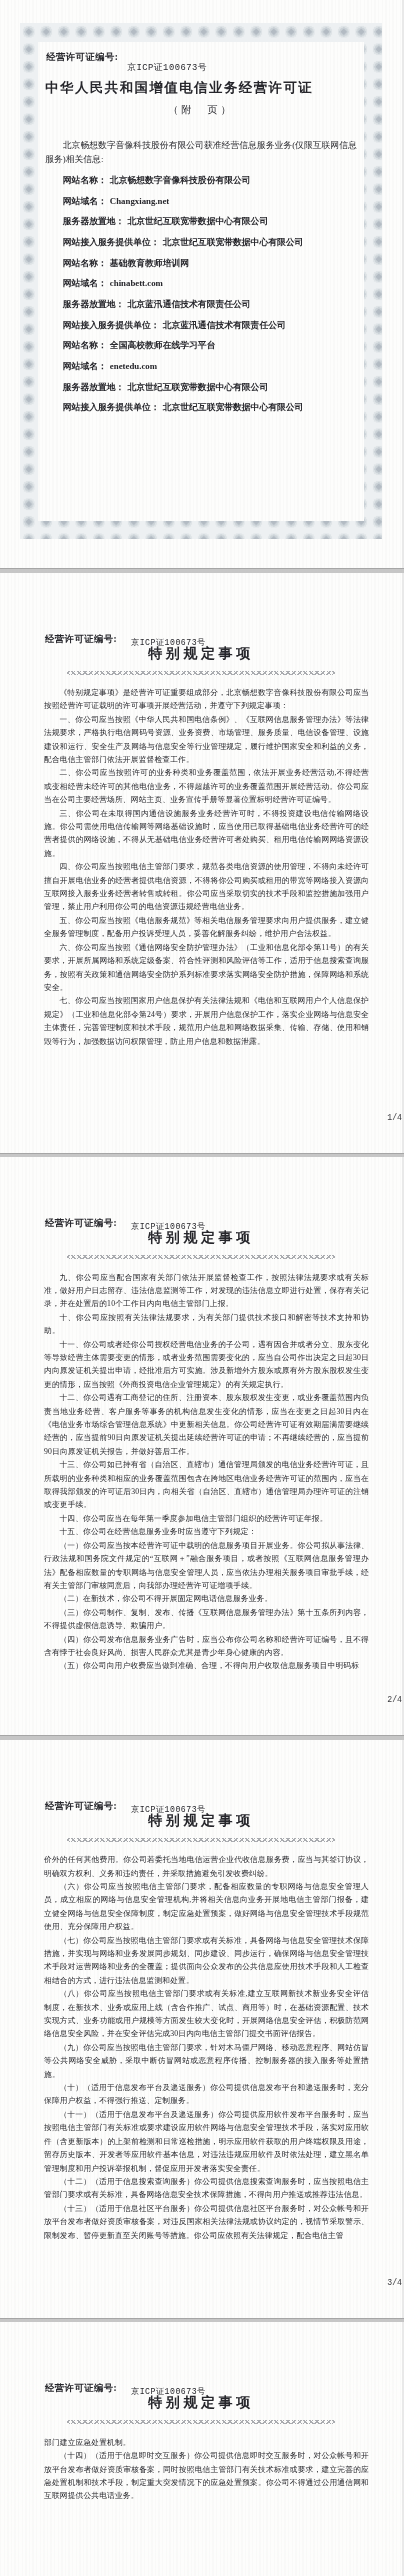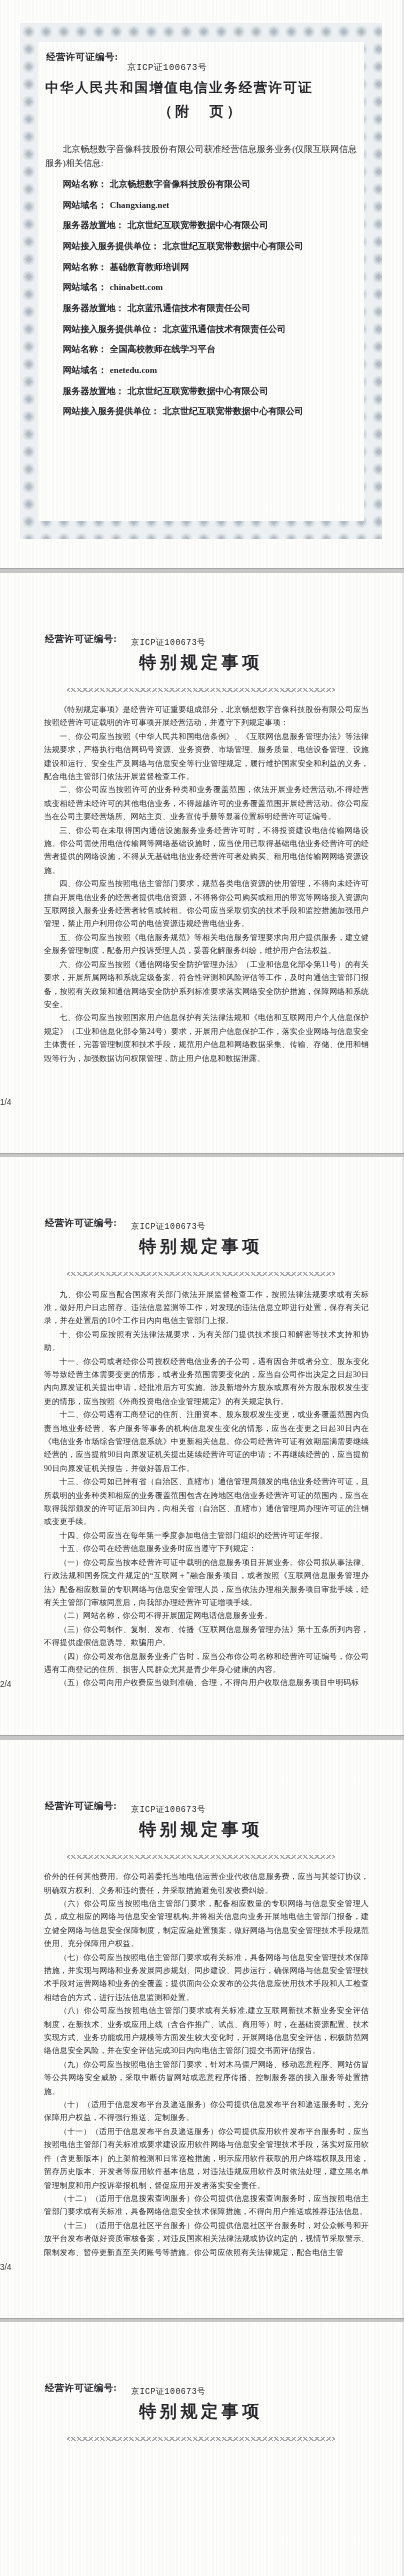--- a/index.html
+++ b/index.html
@@ -13,38 +13,38 @@
   .frame{position:absolute;left:19.6px;top:23px;right:19.6px;bottom:29px;
          background:radial-gradient(circle at 50% 50%, #b3bbc3 0 2.6px, #ccd3d8 2.6px 4.6px, #dfe4e7 4.6px 6.2px, #edf0f2 6.2px 9.3px);
          background-size:17.5px 17.5px;}
   .frame-inner{position:absolute;inset:18.5px;background:#fdfdfc;
          background-image:repeating-linear-gradient(90deg,rgba(0,0,0,.016) 0 1.5px,transparent 1.5px 3.6px);}
   .cover-content{position:absolute;left:38px;top:41px;right:38px;bottom:41px;padding:9.3px 7.2px 0;}
   .lic-row{position:relative;height:27px;}
   .lic-label{position:absolute;left:1px;top:1px;font-size:9.3px;font-weight:bold;letter-spacing:0.5px;}
   .lic-value{position:absolute;left:82px;top:11.3px;font-size:8.8px;font-family:"Liberation Mono",monospace;letter-spacing:0.5px;}
   .cover h1{margin:2.1px 0 0;text-align:left;font-size:13.4px;letter-spacing:1.5px;font-weight:bold;}
-  .cover h2{margin:5.2px 0 0;text-align:center;font-size:14px;letter-spacing:3.1px;font-weight:bold;}
+  .cover h2{margin:5.2px 0 0;text-align:center;font-size:10px;letter-spacing:3.1px;font-weight:normal;}
   .intro{margin:21.6px 0 0;font-size:8.8px;line-height:14px;text-indent:2em;text-align:justify;}
   .entry{margin:6.7px 0 0;font-size:8.8px;line-height:14px;text-indent:2em;text-align:justify;font-weight:bold;}
   .entry .e-label{margin-right:3.1px;}
 
   
   .prov .hdr{position:absolute;left:45px;top:60px;width:330px;height:24px;}
   .prov .hdr-label{position:absolute;left:0;top:0;font-size:9.3px;font-weight:bold;letter-spacing:0.5px;}
   .prov .hdr-value{position:absolute;left:86px;top:4.1px;font-size:8.2px;font-family:"Liberation Mono",monospace;letter-spacing:0.5px;}
-  .prov .ptitle{margin:14px;padding-top:64px;text-align:center;font-size:17px;font-weight:bold;letter-spacing:3.6px;}
+  .prov .ptitle{margin:8px;padding-top:64px;text-align:center;font-size:14px;font-weight:bold;letter-spacing:3.6px;}
   .zigzag{width:268px;height:4.1px;margin:4.1px auto 0;opacity:.75;
           background-image:repeating-linear-gradient(45deg,transparent 0 1.5px,#8f9297 1.5px 2.6px,transparent 2.6px 4.1px),
                            repeating-linear-gradient(-45deg,transparent 0 1.5px,#8f9297 1.5px 2.6px,transparent 2.6px 4.1px);}
   .pbody{margin:11.3px 33px 0 44px;}
   .pbody p{margin:0;font-size:7.7px;line-height:13.4px;letter-spacing:0.2px;text-indent:2em;text-align:justify;}
   .pbody p.cont{text-indent:0;}
-  .pageno{position:absolute;bottom:46px;left:0;width:100%;text-align:left;font-size:8.2px;
-          font-family:Liberation Sans, sans-serif;color:#3a3a3e;}
+  .pageno{position:absolute;bottom:31px;left:0;width:100%;text-align:right;font-size:8.2px;
+          font-family:Liberation Mono, monospace;color:#3a3a3e;}
   .p2{height:580px;} .p3{height:578px;} .p4{height:578px;}
   .p5{height:552px;}
 </style>
 </head>
 <body>
 
 <div class="doc">
 
   <section class="page cover">
     <div class="frame">
@@ -97,21 +97,21 @@
     <h1 class="ptitle">特别规定事项</h1>
     <div class="zigzag"></div>
     <div class="pbody">
 
     <p>《特别规定事项》是经营许可证重要组成部分，北京畅想数字音像科技股份有限公司应当按照经营许可证载明的许可事项开展经营活动，并遵守下列规定事项：</p>
         <p>一、你公司应当按照《中华人民共和国电信条例》、《互联网信息服务管理办法》等法律法规要求，严格执行电信网码号资源、业务资费、市场管理、服务质量、电信设备管理、设施建设和运行、安全生产及网络与信息安全等行业管理规定，履行维护国家安全和利益的义务，配合电信主管部门依法开展监督检查工作。</p>
         <p>二、你公司应当按照许可的业务种类和业务覆盖范围，依法开展业务经营活动,不得经营或变相经营未经许可的其他电信业务，不得超越许可的业务覆盖范围开展经营活动。你公司应当在公司主要经营场所、网站主页、业务宣传手册等显著位置标明经营许可证编号。</p>
         <p>三、你公司在未取得国内通信设施服务业务经营许可时，不得投资建设电信传输网络设施。你公司需使用电信传输网等网络基础设施时，应当使用已取得基础电信业务经营许可的经营者提供的网络设施，不得从无基础电信业务经营许可者处购买、租用电信传输网网络资源设施。</p>
         <p>四、你公司应当按照电信主管部门要求，规范各类电信资源的使用管理，不得向未经许可擅自开展电信业务的经营者提供电信资源，不得将你公司购买或租用的带宽等网络接入资源向互联网接入服务业务经营者转售或转租。你公司应当采取切实的技术手段和监控措施加强用户管理，禁止用户利用你公司的电信资源违规经营电信业务。</p>
         <p>五、你公司应当按照《电信服务规范》等相关电信服务管理要求向用户提供服务，建立健全服务管理制度，配备用户投诉受理人员，妥善化解服务纠纷，维护用户合法权益。</p>
-        <p>六、你公司应当按照《通信网络安全防护管理办法》（工业和信息化部令第11号）的有关要求，开展所属网络和系统定级备案、符合性评测和风险评估等工作，及时向通信主管部门报备，按照有关政策和通信网络安全防护系列标准要求落实网络安全防护措施，保障网络和系统安全。</p>
+        <p>六、你公司应当按照《通信网络安全防护管理办法》（工业和信息化部令第11号）的有关要求，开展所属网络和系统定级备案、符合性评测和风险评估等工作，适用于信息搜索查询服务，按照有关政策和通信网络安全防护系列标准要求落实网络安全防护措施，保障网络和系统安全。</p>
         <p>七、你公司应当按照国家用户信息保护有关法律法规和《电信和互联网用户个人信息保护规定》（工业和信息化部令第24号）要求，开展用户信息保护工作，落实企业网络与信息安全主体责任，完善管理制度和技术手段，规范用户信息和网络数据采集、传输、存储、使用和销毁等行为，加强数据访问权限管理，防止用户信息和数据泄露。</p>
       </div>
     <div class="pageno">1/4</div>
   </section>
 
   <div class="sep"></div>
 
   <section class="page prov p3">
     <div class="hdr">
       <span class="hdr-label">经营许可证编号:</span>
@@ -122,23 +122,23 @@
     <div class="pbody">
 
     <p>九、你公司应当配合国家有关部门依法开展监督检查工作，按照法律法规要求或有关标准，做好用户日志留存、违法信息监测等工作，对发现的违法信息立即进行处置，保存有关记录，并在处置后的10个工作日内向电信主管部门上报。</p>
         <p>十、你公司应按照有关法律法规要求，为有关部门提供技术接口和解密等技术支持和协助。</p>
         <p>十一、你公司或者经你公司授权经营电信业务的子公司，遇有因合并或者分立、股东变化等导致经营主体需要变更的情形，或者业务范围需要变化的，应当自公司作出决定之日起30日内向原发证机关提出申请，经批准后方可实施。涉及新增外方股东或原有外方股东股权发生变更的情形，应当按照《外商投资电信企业管理规定》的有关规定执行。</p>
         <p>十二、你公司遇有工商登记的住所、注册资本、股东股权发生变更，或业务覆盖范围内负责当地业务经营、客户服务等事务的机构信息发生变化的情形，应当在变更之日起30日内在《电信业务市场综合管理信息系统》中更新相关信息。你公司经营许可证有效期届满需要继续经营的，应当提前90日向原发证机关提出延续经营许可证的申请；不再继续经营的，应当提前90日向原发证机关报告，并做好善后工作。</p>
         <p>十三、你公司如已持有省（自治区、直辖市）通信管理局颁发的电信业务经营许可证，且所载明的业务种类和相应的业务覆盖范围包含在跨地区电信业务经营许可证的范围内，应当在取得我部颁发的许可证后30日内，向相关省（自治区、直辖市）通信管理局办理许可证的注销或变更手续。</p>
         <p>十四、你公司应当在每年第一季度参加电信主管部门组织的经营许可证年报。</p>
         <p>十五、你公司在经营信息服务业务时应当遵守下列规定：</p>
         <p>（一）你公司应当按本经营许可证中载明的信息服务项目开展业务。你公司拟从事法律、行政法规和国务院文件规定的“互联网＋”融合服务项目，或者按照《互联网信息服务管理办法》配备相应数量的专职网络与信息安全管理人员，应当依法办理相关服务项目审批手续，经有关主管部门审核同意后，向我部办理经营许可证增项手续。</p>
-        <p>（二）网站名称，你公司不得开展固定网电话信息服务业务。</p>
+        <p>（二）在新技术，你公司不得开展固定网电话信息服务业务。</p>
         <p>（三）你公司制作、复制、发布、传播《互联网信息服务管理办法》第十五条所列内容，不得提供虚假信息诱导、欺骗用户。</p>
-        <p>（四）你公司发布信息服务业务广告时，应当公布你公司名称和经营许可证编号，你公司遇有工商登记的住所、损害人民群众尤其是青少年身心健康的内容。</p>
+        <p>（四）你公司发布信息服务业务广告时，应当公布你公司名称和经营许可证编号，且不得含有悖于社会良好风尚、损害人民群众尤其是青少年身心健康的内容。</p>
         <p>（五）你公司向用户收费应当做到准确、合理，不得向用户收取信息服务项目中明码标</p>
       </div>
     <div class="pageno">2/4</div>
   </section>
 
   <div class="sep"></div>
 
   <section class="page prov p4">
     <div class="hdr">
       <span class="hdr-label">经营许可证编号:</span>
@@ -163,17 +163,22 @@
 
   <div class="sep"></div>
 
   <section class="page prov p5">
     <div class="hdr">
       <span class="hdr-label">经营许可证编号:</span>
       <span class="hdr-value">京ICP证100673号</span>
     </div>
     <h1 class="ptitle">特别规定事项</h1>
     <div class="zigzag"></div>
+    <div class="pbody">
+
+    <p class="cont">部门建立应急处置机制。</p>
+        <p>（十四）（适用于信息即时交互服务）你公司提供信息即时交互服务时，对公众帐号和开放平台发布者做好资质审核备案，同时按照电信主管部门有关技术标准或要求，建立完善的应急处置机制和技术手段，制定重大突发情况下的应急处置预案。你公司不得通过公用通信网和互联网提供公共电话业务。</p>
+      </div>
 
   </section>
 
 </div>
 
 
 </body></html>

